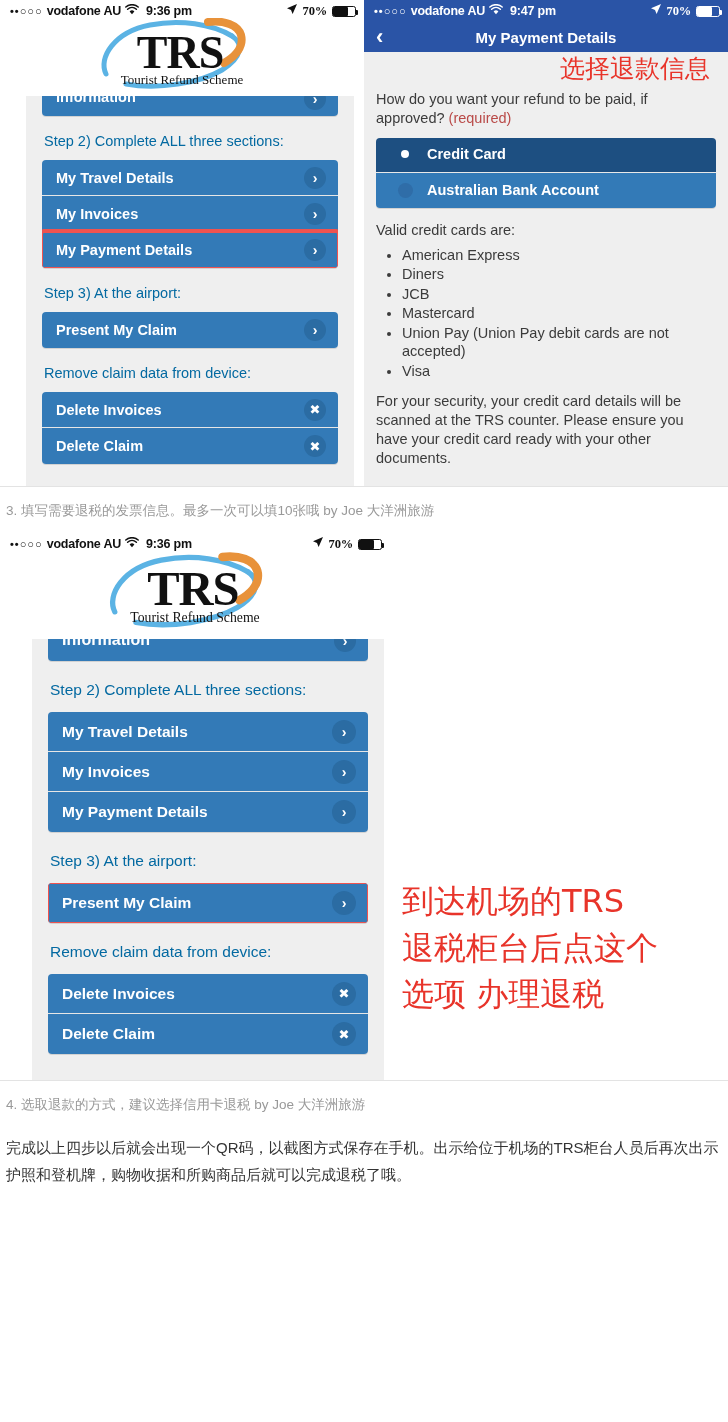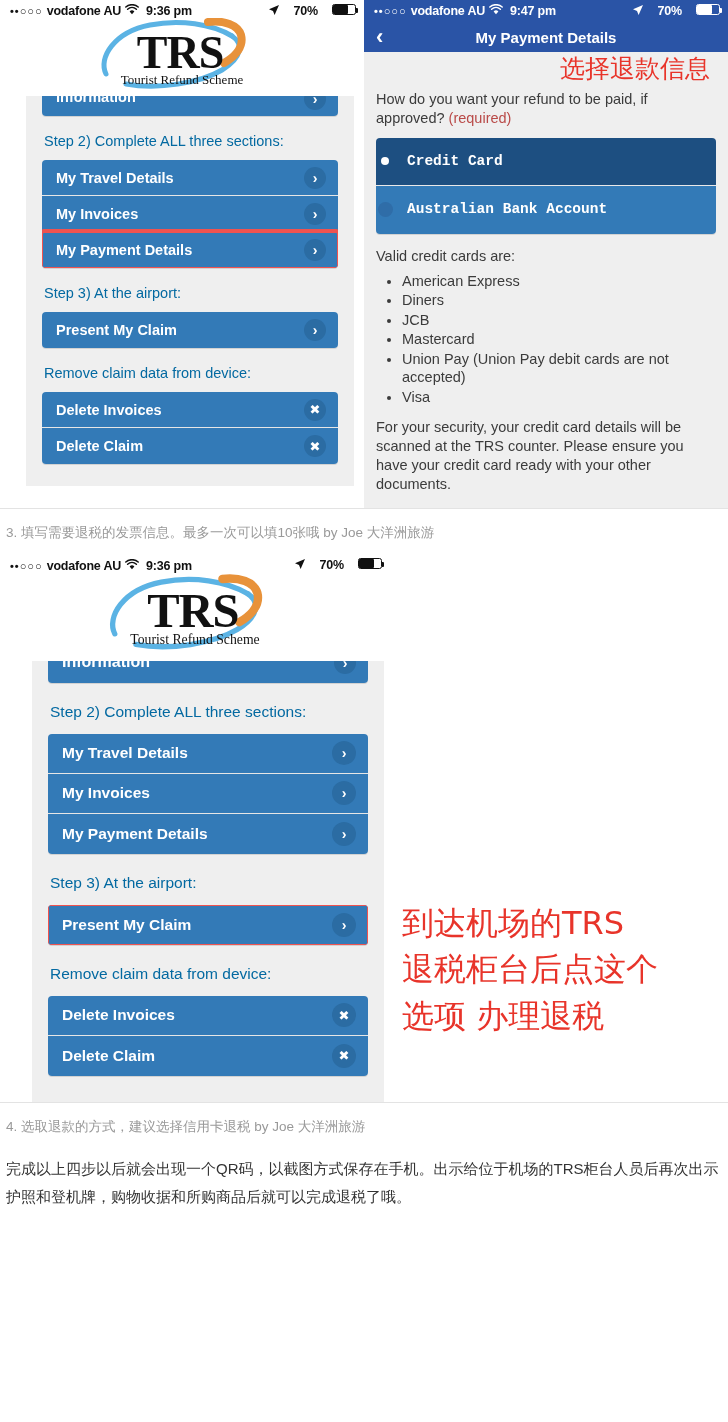--- a/index.html
+++ b/index.html
@@ -25,21 +25,21 @@
     letter-spacing:-0.2px;
     position:relative;
     z-index:4;
   }
   .statusbar.light{ color:#111; }
   .statusbar.dark{ color:#ffffff; }
   .sb-dots{ font-size:11px; letter-spacing:1px; margin-right:4px; }
   .sb-carrier{ margin-right:4px; font-weight:bold;}
   .sb-wifi{ margin-right:7px; display:inline-block; }
   .sb-time{ font-weight:bold; }
-  .sb-right{ margin-left:auto; display:flex; gap:14px;}
+  .sb-right{ margin-left:auto; display:flex; align-items:center; gap:5px;font-family:Liberation Serif, serif;}
   .sb-loc{ display:inline-block; }
   .sb-batt-txt{ font-weight:bold; }
   .batt{
     width:24px;height:11px;border:1.4px solid currentColor;border-radius:2.5px;
     position:relative; display:inline-block;
   }
   .batt::after{
     content:"";position:absolute;right:-3.4px;top:3px;width:2px;height:5px;
     background:currentColor;border-radius:0 1px 1px 0;
   }
@@ -122,24 +122,23 @@
     position:absolute;left:12px;top:50%;transform:translateY(-50%);
     font-size:22px; font-weight:bold; line-height:1;
   }
   .pd-body{ padding:6px 12px 14px 12px; font-size:14.5px; color:#3b3b3b; line-height:1.3; }
   .pd-q{ margin:6px 0 10px 0; }
   .req{ color:#b94a48; }
   .radio-group{ border-radius:4px; overflow:hidden; box-shadow:0 1px 0 rgba(0,0,0,.12); }
   .radio-row{
     background:#337ab7;
     color:#fff;font-weight:bold;font-size:14.5px;
-    height:48px; display:flex; align-items:center;
-    padding:0 2px;
+    height:35px; display:flex; align-items:center;
+    padding:0 22px;
     border-bottom:1px solid #e9e9e9;
-    font-family:Liberation Mono, monospace;
   }
   .radio-row:last-child{ border-bottom:none; }
   .radio-row.active{ background:#1d4f81; }
   .dot{
     width:15px;height:15px;border-radius:50%;background:#2f6da8;
     margin-right:14px; flex:0 0 auto; position:relative;
   }
   .radio-row.active .dot{ background:transparent; }
   .radio-row.active .dot::after{
     content:""; position:absolute; left:3px; top:3px;

